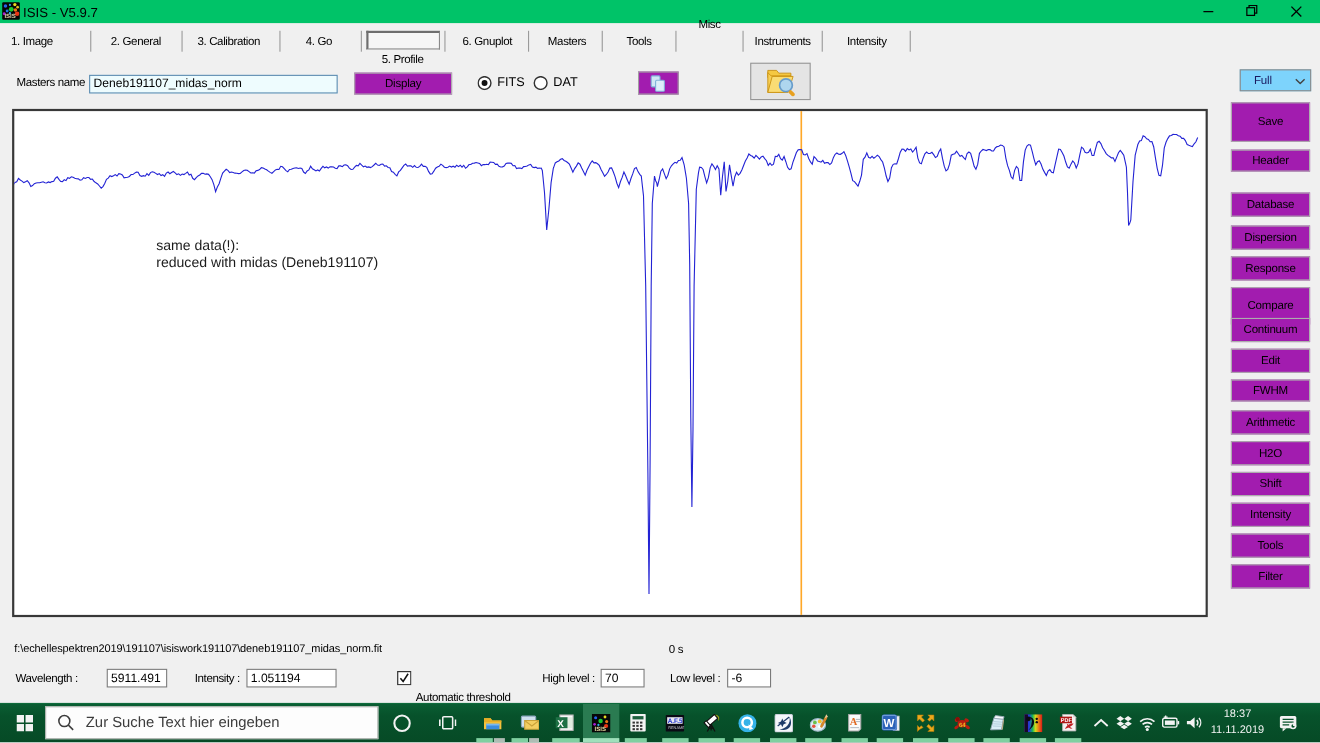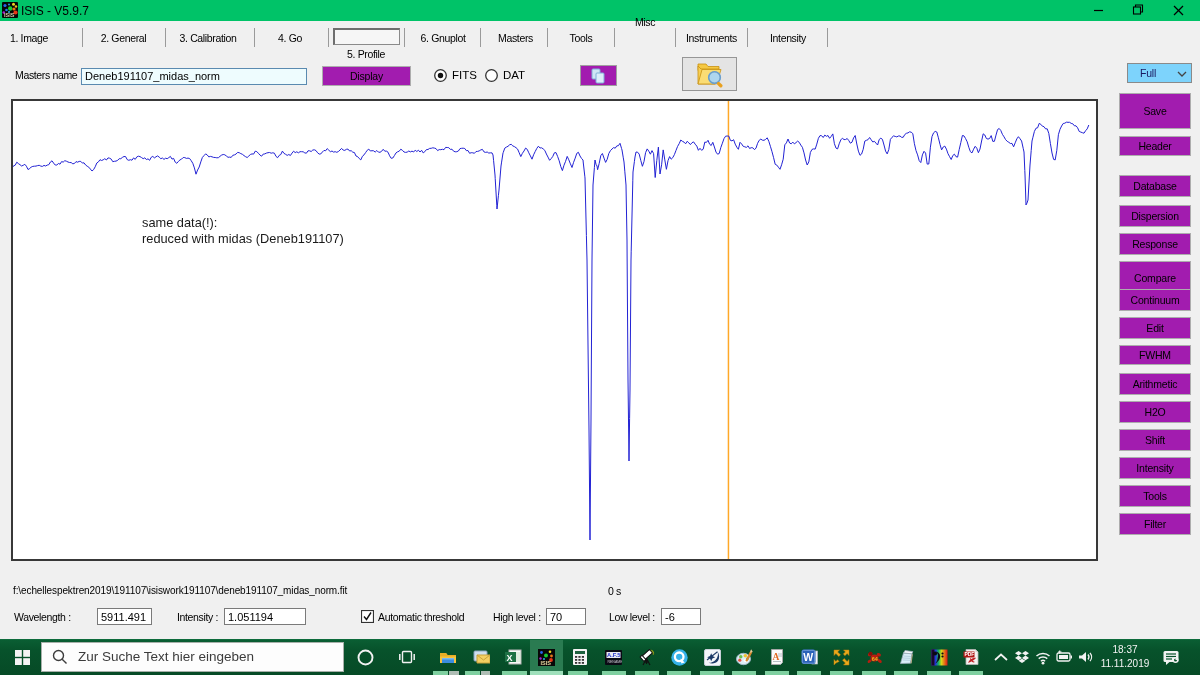--- a/index.html
+++ b/index.html
@@ -118,21 +118,21 @@
 <div class="lbl" style="left:13px;top:585px;font-size:10px;letter-spacing:-0.1px">f:\echellespektren2019\191107\isiswork191107\deneb191107_midas_norm.fit</div>
 <div class="lbl" style="left:608px;top:585px;font-size:10.5px">0 s</div>
 <div class="lbl" style="left:14px;top:611px">Wavelength :</div>
 <div class="inp" style="left:97px;top:608px;width:55px;height:17px">5911.491</div>
 <div class="lbl" style="left:177px;top:611px">Intensity :</div>
 <div class="inp" style="left:224px;top:608px;width:82px;height:17px">1.051194</div>
 <svg class="abs" style="left:361px;top:610px" width="13" height="13">
     <rect x="0.5" y="0.5" width="12" height="12" fill="#fff" stroke="#333" stroke-width="1.2"></rect>
     <path d="M3 6.5 L5.5 9.5 L10 2.5" fill="none" stroke="#111" stroke-width="1.4"></path>
   </svg>
-<div class="lbl" style="left:378px;top:611px">Automatic threshold</div>
+<div class="lbl" style="left:378px;top:628px">Automatic threshold</div>
 <div class="lbl" style="left:493px;top:611px">High level :</div>
 <div class="inp" style="left:546px;top:608px;width:40px;height:17px">70</div>
 <div class="lbl" style="left:609px;top:611px">Low level :</div>
 <div class="inp" style="left:661px;top:608px;width:40px;height:17px">-6</div>
 
 <div class="abs" style="left:0;top:640px;width:1200px;height:35px;background:linear-gradient(#0a5e33,#07522b 30%,#064a26)"></div>
 <div class="abs" style="left:0;top:639px;width:1200px;height:1px;background:#0e6b3c"></div>
 <div class="abs" style="left:530px;top:640px;width:33px;height:35px;background:#2a7b51"></div>
 <svg class="abs" style="left:15.0px;top:649.5px" width="15" height="15" viewBox="0 0 15 15">
     <rect x="0" y="0" width="6.8" height="6.8" fill="#f4f4f4"></rect>

